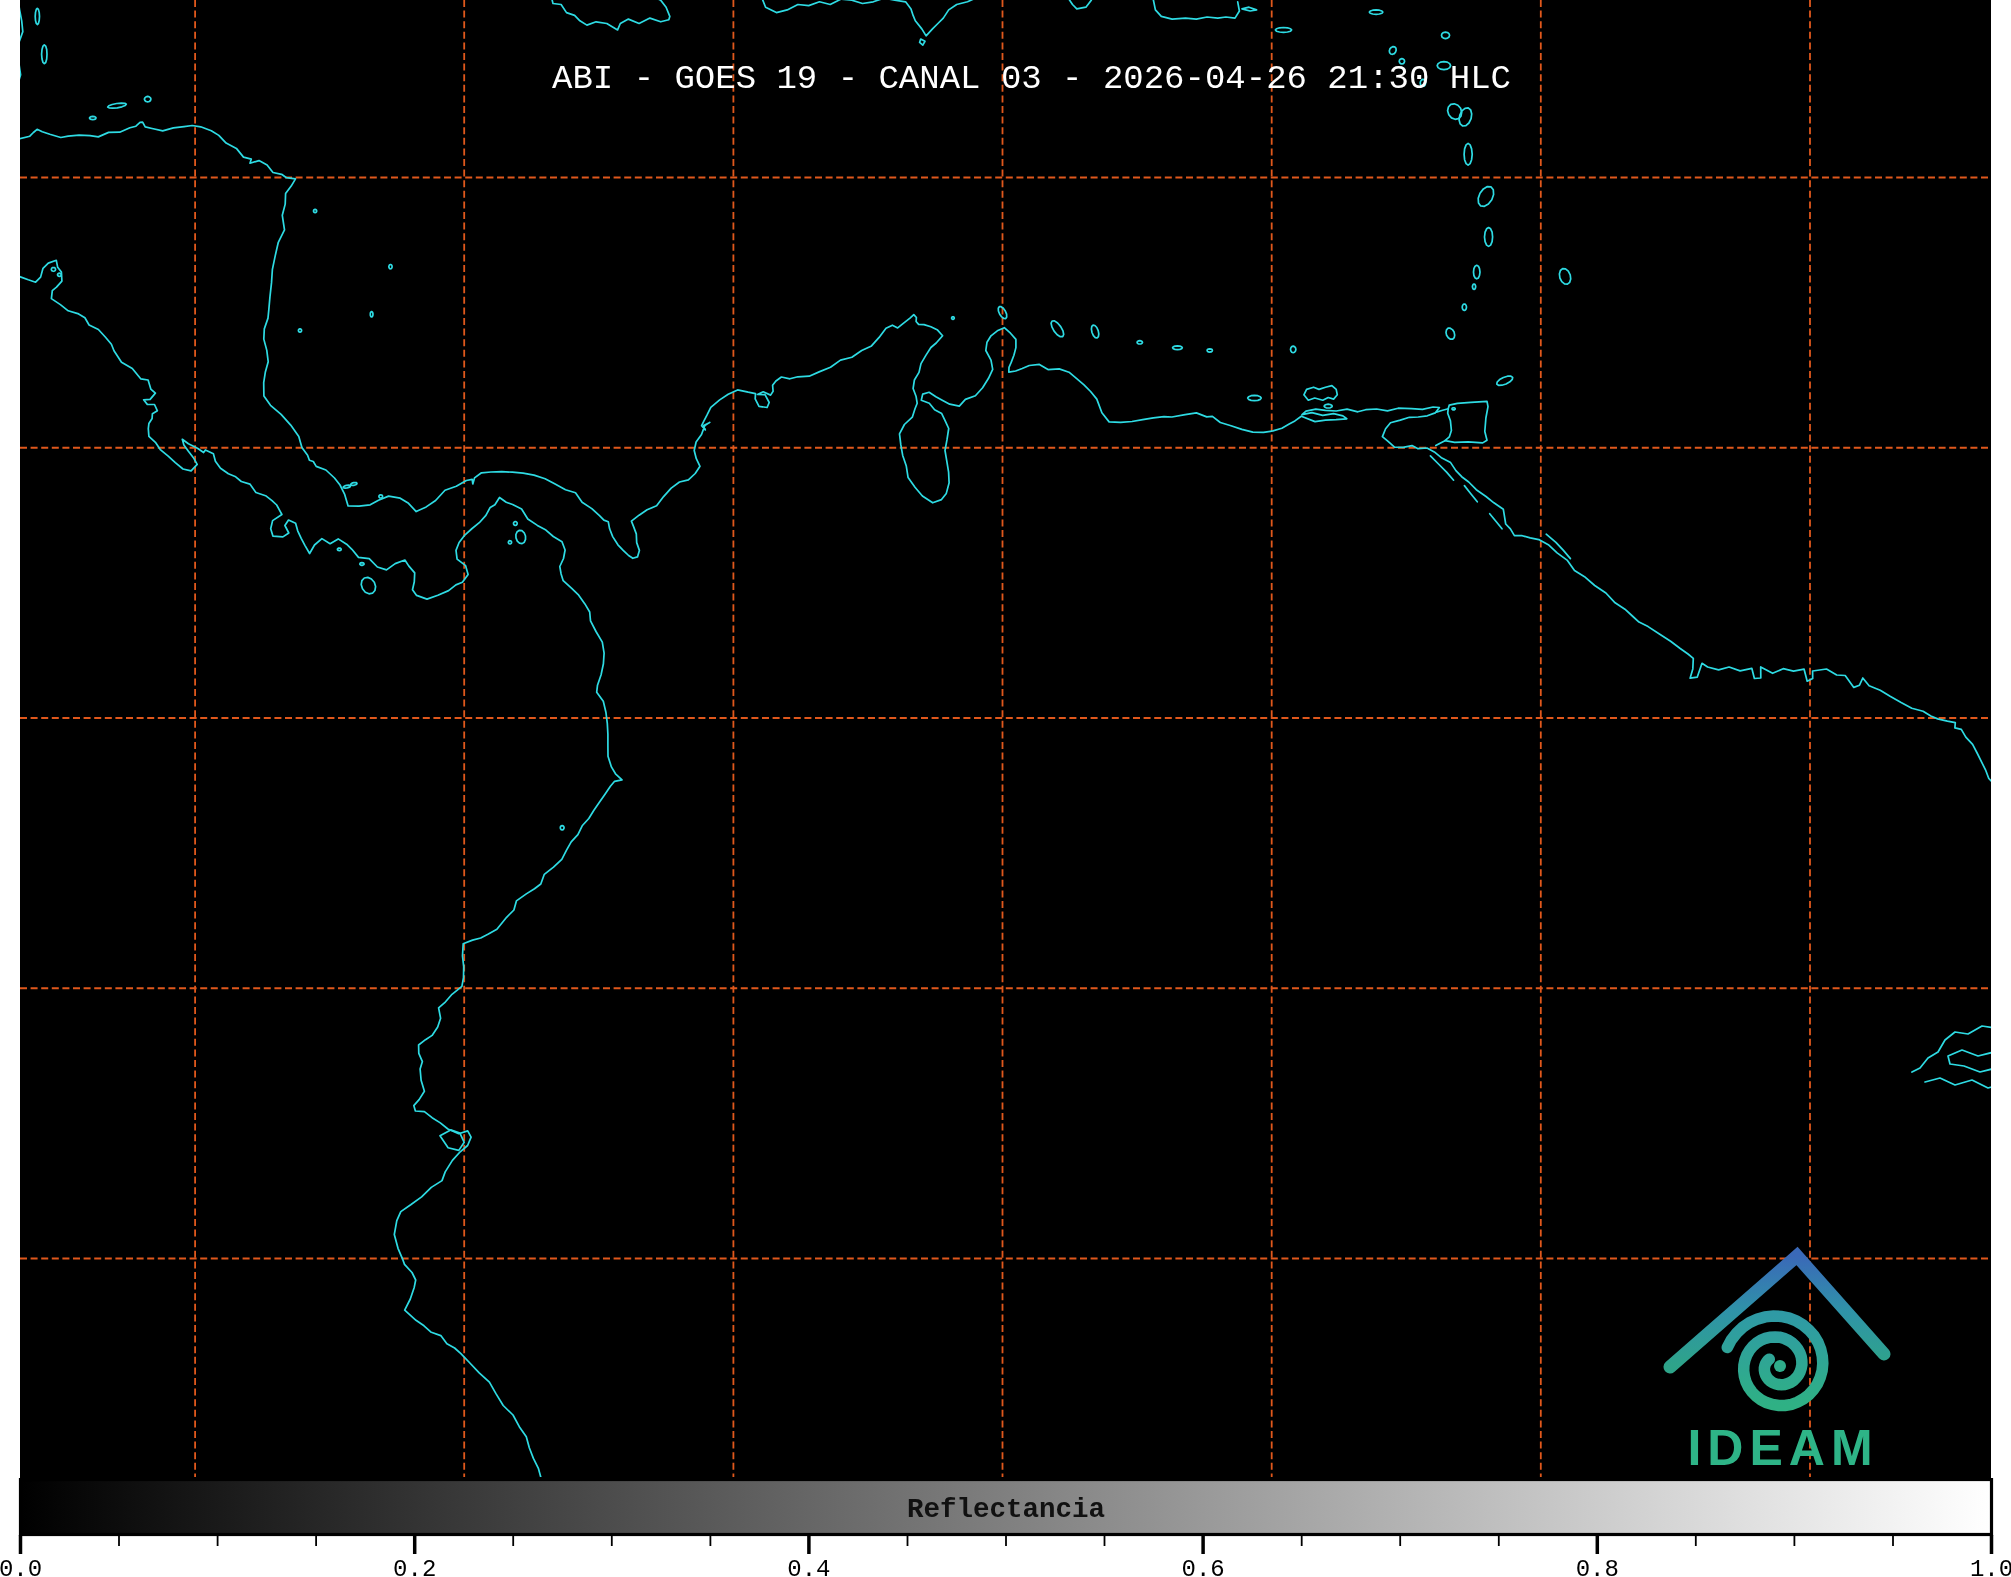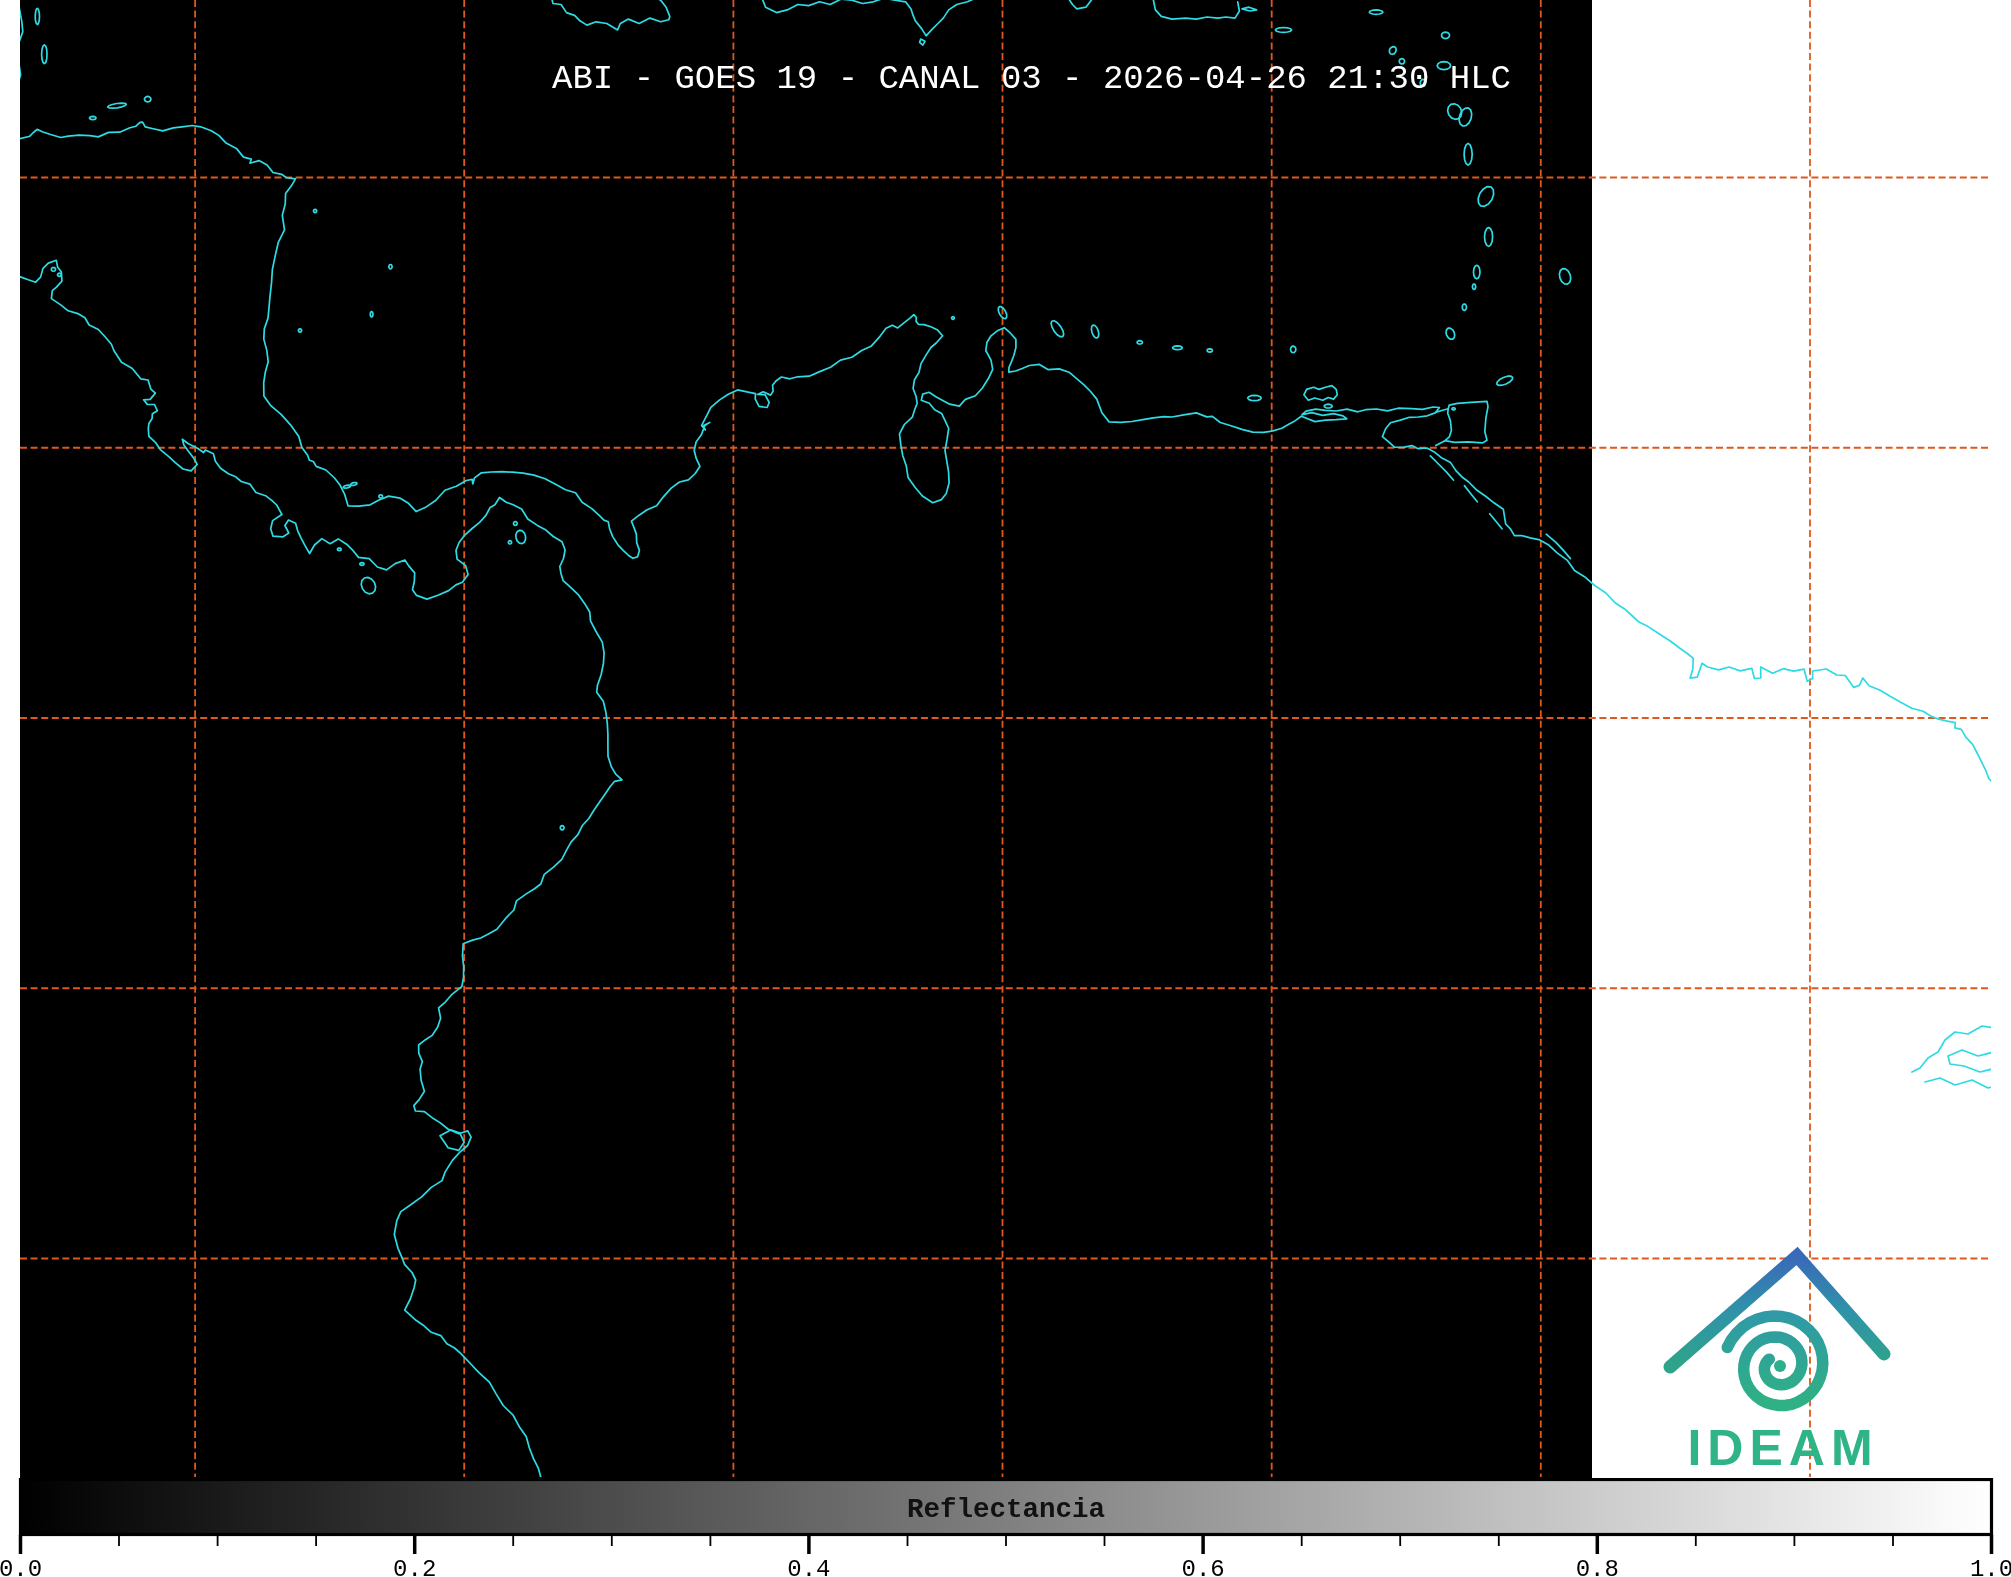--- a/index.html
+++ b/index.html
@@ -1,15 +1,15 @@
 <!DOCTYPE html>
 <html><head><meta charset="utf-8">
 <style>
 html,body{margin:0;padding:0;width:2011px;height:1577px;background:#fff;overflow:hidden}
-#map{position:absolute;left:20px;top:0;width:1572px;height:1480px;background:#000}
+#map{position:absolute;left:20px;top:0;width:1971px;height:1480px;background:#000}
 svg{display:block}
 .gr line{stroke:#e0581c;stroke-width:1.8;stroke-dasharray:7 3.6}
 .co path{fill:none;stroke:#2edbe3;stroke-width:1.7;stroke-linejoin:round;stroke-linecap:round}
 #ttl{position:absolute;left:26px;top:62px;width:2011px;text-align:center;font-family:"Liberation Mono",monospace;
  font-size:34px;color:#fff;line-height:34px}
 #cbar{position:absolute;left:0;top:1478px}
 .tl{font-family:"Liberation Mono",monospace;font-size:24px;fill:#000}
 </style></head>
 <body>
 <div id="map">

